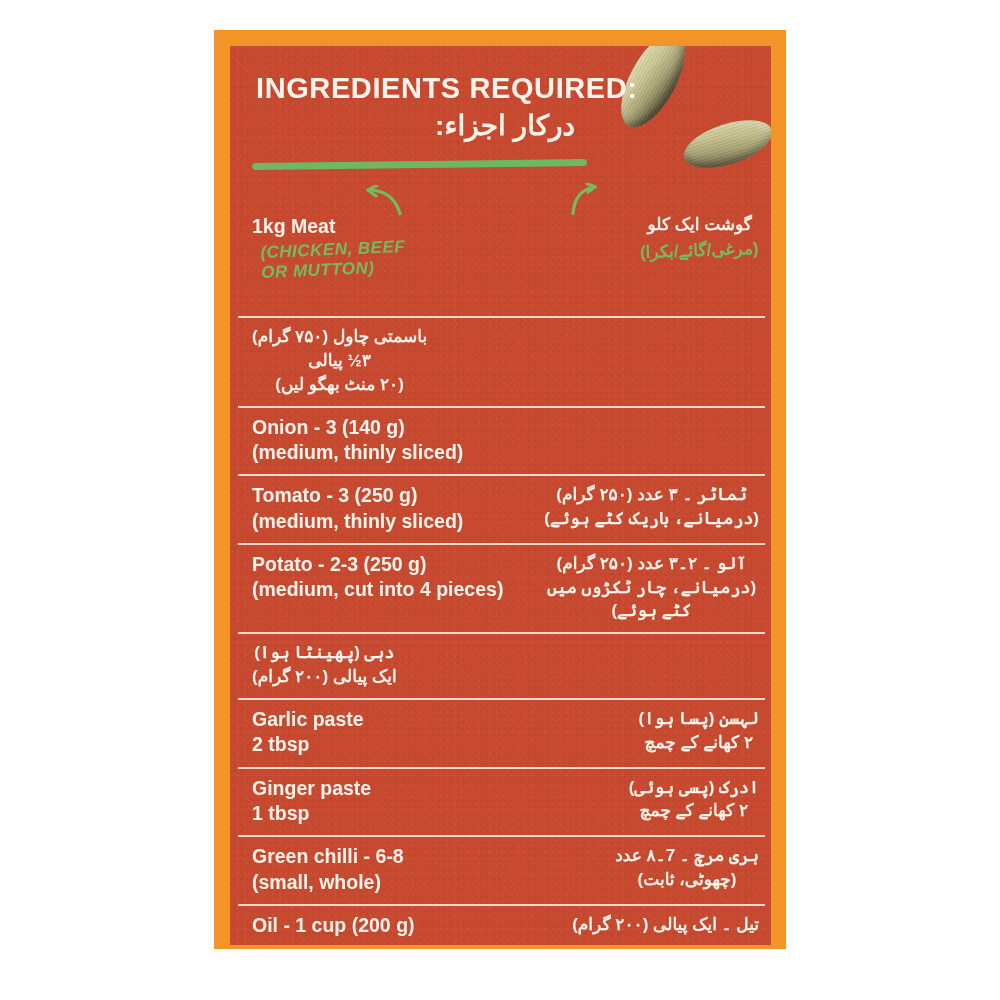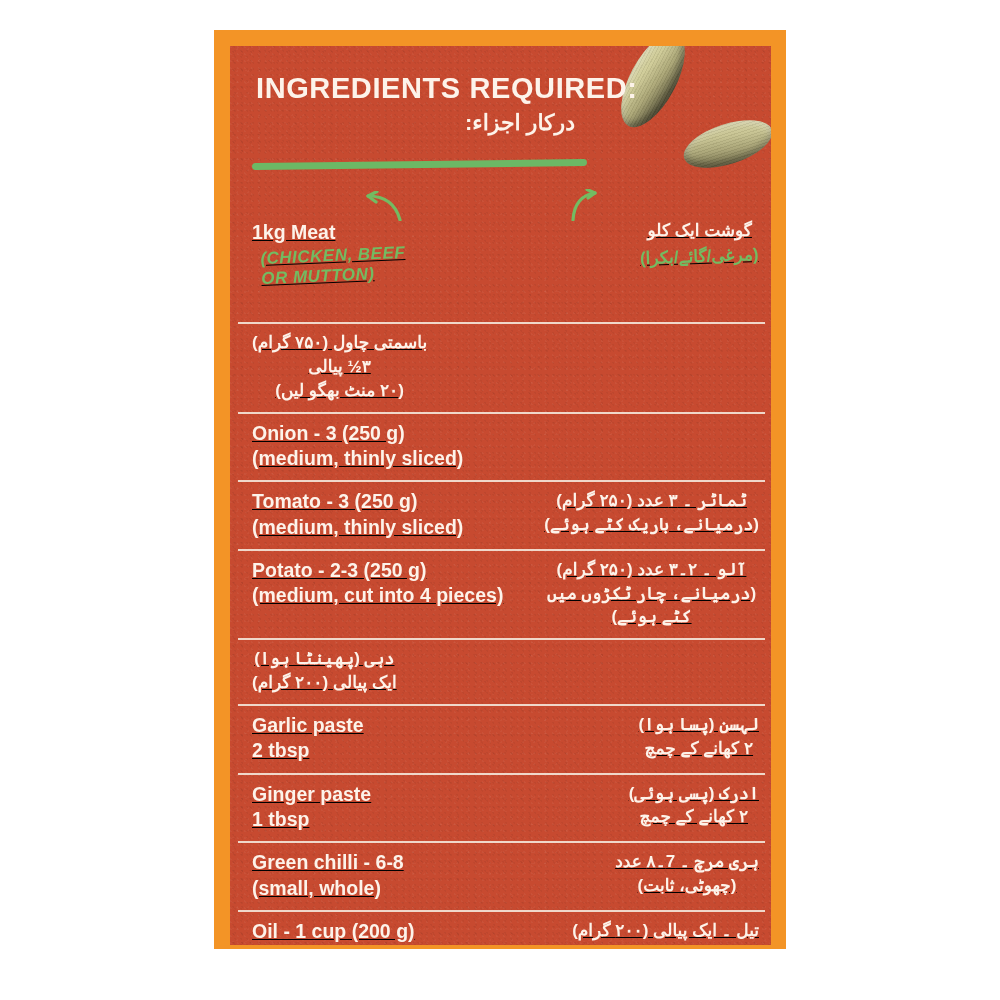--- a/index.html
+++ b/index.html
@@ -92,44 +92,43 @@
     font-size: 29px;
     font-weight: bold;
     letter-spacing: 0.6px;
     line-height: 1;
   }
   .heading-ur {
     position: absolute;
     right: 196px;
     top: 66px;
     color: #fdf3ea;
-    font-size: 22px;
+    font-size: 28px;
     font-weight: bold;
     direction: rtl;
     line-height: 1;
     white-space: nowrap;
   }
   .green-rule {
     position: absolute;
     left: 22px;
     top: 115px;
     width: 335px;
     height: 7px;
     background: #6cb865;
     border-radius: 4px;
     transform: rotate(-0.7deg);
   }
 
   
   .list {
     position: absolute;
     left: 0;
-    top: 139px;
+    top: 133px;
     width: 541px;
-    text-decoration: underline;
   }
   .row {
     position: relative;
     display: flex;
     justify-content: space-between;
     align-items: flex-start;
     padding: 9px 12px 9px 22px;
     min-height: 40px;
     box-sizing: border-box;
   }
@@ -248,21 +247,21 @@
           <path d="M26 4 L18 0.5 M26 4 L19 9" stroke="#73bb62" stroke-width="3.2" fill="none" stroke-linecap="round"></path>
         </svg>
       </div>
 
       <div class="row">
         <div class="ur">باسمتی چاول (۷۵۰ گرام)
 ۳½ پیالی
 (۲۰ منٹ بھگو لیں)</div>
       </div>
       <div class="row">
-        <div class="en">Onion - 3 (250 g)
+        <div class="en">Onion - 3 (140 g)
 (medium, thinly sliced)</div>
       </div>
       <div class="row">
         <div class="en">Tomato - 3 (250 g)
 (medium, thinly sliced)</div>
         <div class="ur">ٹماٹر ۔ ۳ عدد (۲۵۰ گرام)
 (درمیانے، باریک کٹے ہوئے)</div>
       </div>
       <div class="row">
         <div class="en">Potato - 2-3 (250 g)

